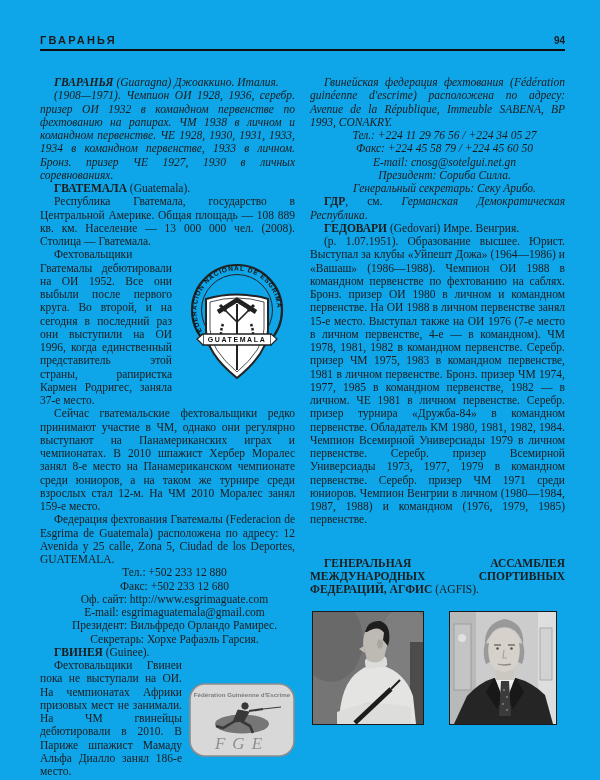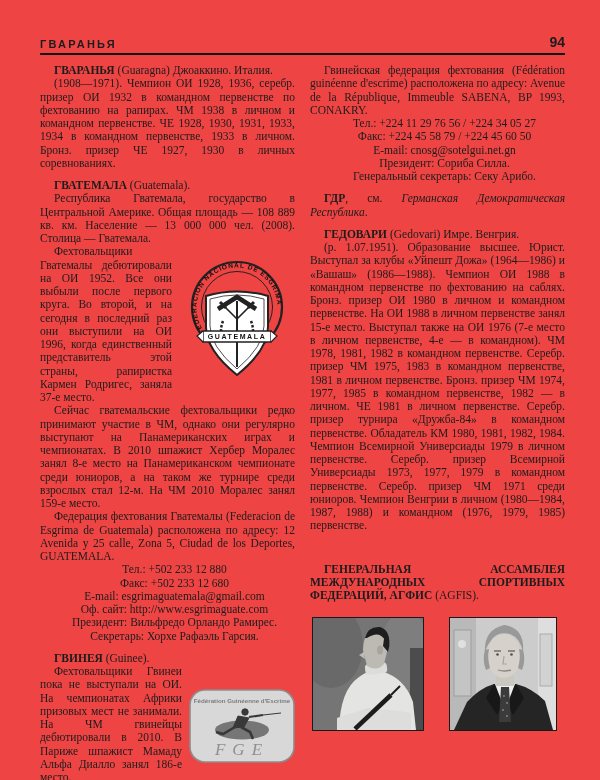--- a/index.html
+++ b/index.html
@@ -1,36 +1,36 @@
 <!DOCTYPE html>
 <html lang="ru"><head>
 <meta charset="utf-8">
 <style>
   html,body { margin:0; padding:0; background:#ffffff; }
   .page {
     position:relative; width:600px; height:780px; box-sizing:border-box;
-    background:#ef4444; color:#1c1c1c; overflow:hidden;
+    background:#0ea5e9; color:#1c1c1c; overflow:hidden;
     padding:34px 35px 0 40px;
     font-family:"Liberation Serif", serif;
   }
   .page-header {
     display:flex; justify-content:space-between; align-items:flex-end;
     border-bottom:2.5px solid #101010; padding-bottom:3px;
     font-family:"Liberation Sans", sans-serif; font-weight:bold;
   }
   .running-title { font-size:11px; letter-spacing:2.2px; }
-  .page-number  { font-size:14px; }
+  .page-number  { font-size:10px; }
   .columns { display:flex; gap:15px; margin-top:9px; }
   .col {
     flex:1; min-width:0; font-size:11.5px; line-height:13.25px;
     text-align:justify; hyphens:auto;
   }
   .col p { margin:0; text-indent:14px; }
-  .entry { margin-top:9px; }
-  .entry:first-child { margin-top:0; }
+  .entry { margin-top:0; }
+  .entry:first-child { margin-top:16px;font-style:italic; }
   .entry-agfis { margin-top:30px; }
   .term { font-weight:bold; }
   .see-ref { font-style:italic; }
   .contact-line { text-indent:14px; text-align:center; white-space:nowrap; overflow:hidden; }
   .float-emblem { float:right; margin:6px 0 3px 7px; }
   .float-logo   { float:right; margin:24px 0 3px 7px; }
   .clear { clear:both; }
   .photo-row { display:flex; justify-content:space-between; margin:15px 2px 0 2px; padding-right:6px; }
   figure { margin:0; }
   .photo-frame { border:1.2px solid #1a1a1a; line-height:0; background:#888; }
@@ -82,22 +82,22 @@
             </svg>
           </div>
           <p>Фехтовальщики Гватемалы дебютировали на ОИ 1952. Все они выбыли после первого круга. Во второй, и на сегодня в последний раз они выступили на ОИ 1996, когда единственный представитель этой страны, рапиристка Кармен Родригес, заняла 37-е место.</p>
           <p>Сейчас гватемальские фехтовальщики редко принимают участие в ЧМ, однако они регулярно выступают на Панамериканских играх и чемпионатах. В 2010 шпажист Хербер Моралес занял 8-е место на Панамериканском чемпионате среди юниоров, а на таком же турнире среди взрослых стал 12-м. На ЧМ 2010 Моралес занял 159-е место.</p>
           <div class="clear"></div>
         </div>
 
         <p>Федерация фехтования Гватемалы (Federacion de Esgrima de Guatemala) расположена по адресу: 12 Avenida y 25 calle, Zona 5, Ciudad de los Deportes, GUATEMALA.</p>
         <div class="contact-line">Тел.: +502 233 12 880</div>
         <div class="contact-line">Факс: +502 233 12 680</div>
+        <div class="contact-line">Оф. сайт: http://www.esgrimaguate.com</div>
         <div class="contact-line">E-mail: esgrimaguatemala@gmail.com</div>
-        <div class="contact-line">Оф. сайт: http://www.esgrimaguate.com</div>
         <div class="contact-line">Президент: Вильфредо Орландо Рамирес.</div>
         <div class="contact-line">Секретарь: Хорхе Рафаэль Гарсия.</div>
       </div>
 
       <div class="entry">
         <p><span class="term">ГВИНЕЯ</span><span> (Guinee).</span></p>
         <div>
           <div class="float-logo">
             <svg width="106" height="74" viewBox="0 0 106 74">
               <rect x="1" y="1" width="104" height="72" rx="15" fill="#d8d8d8" stroke="#8d8d8d" stroke-width="1.6"></rect>

